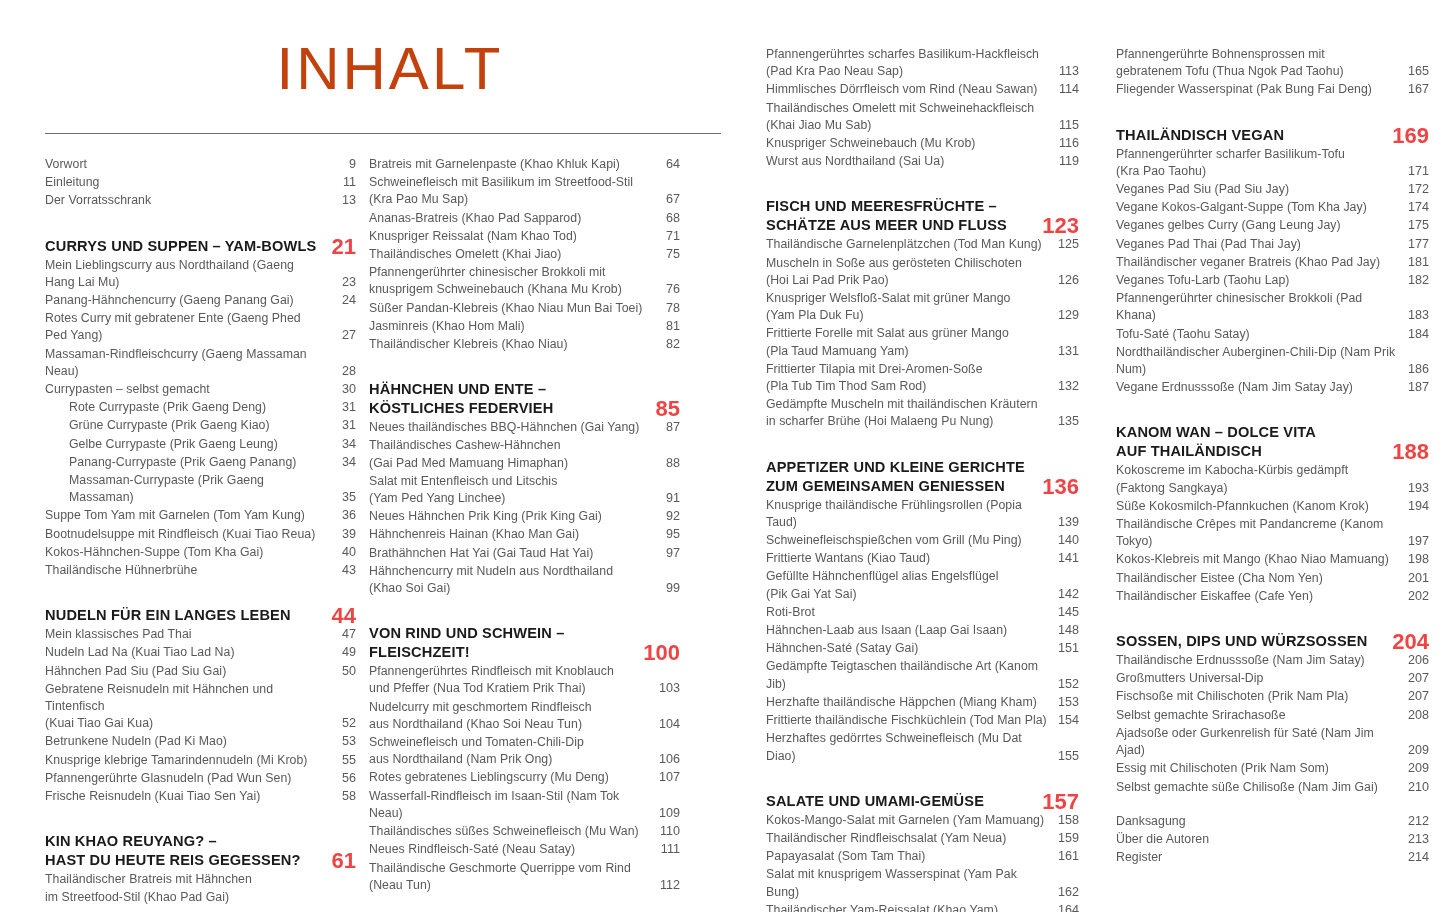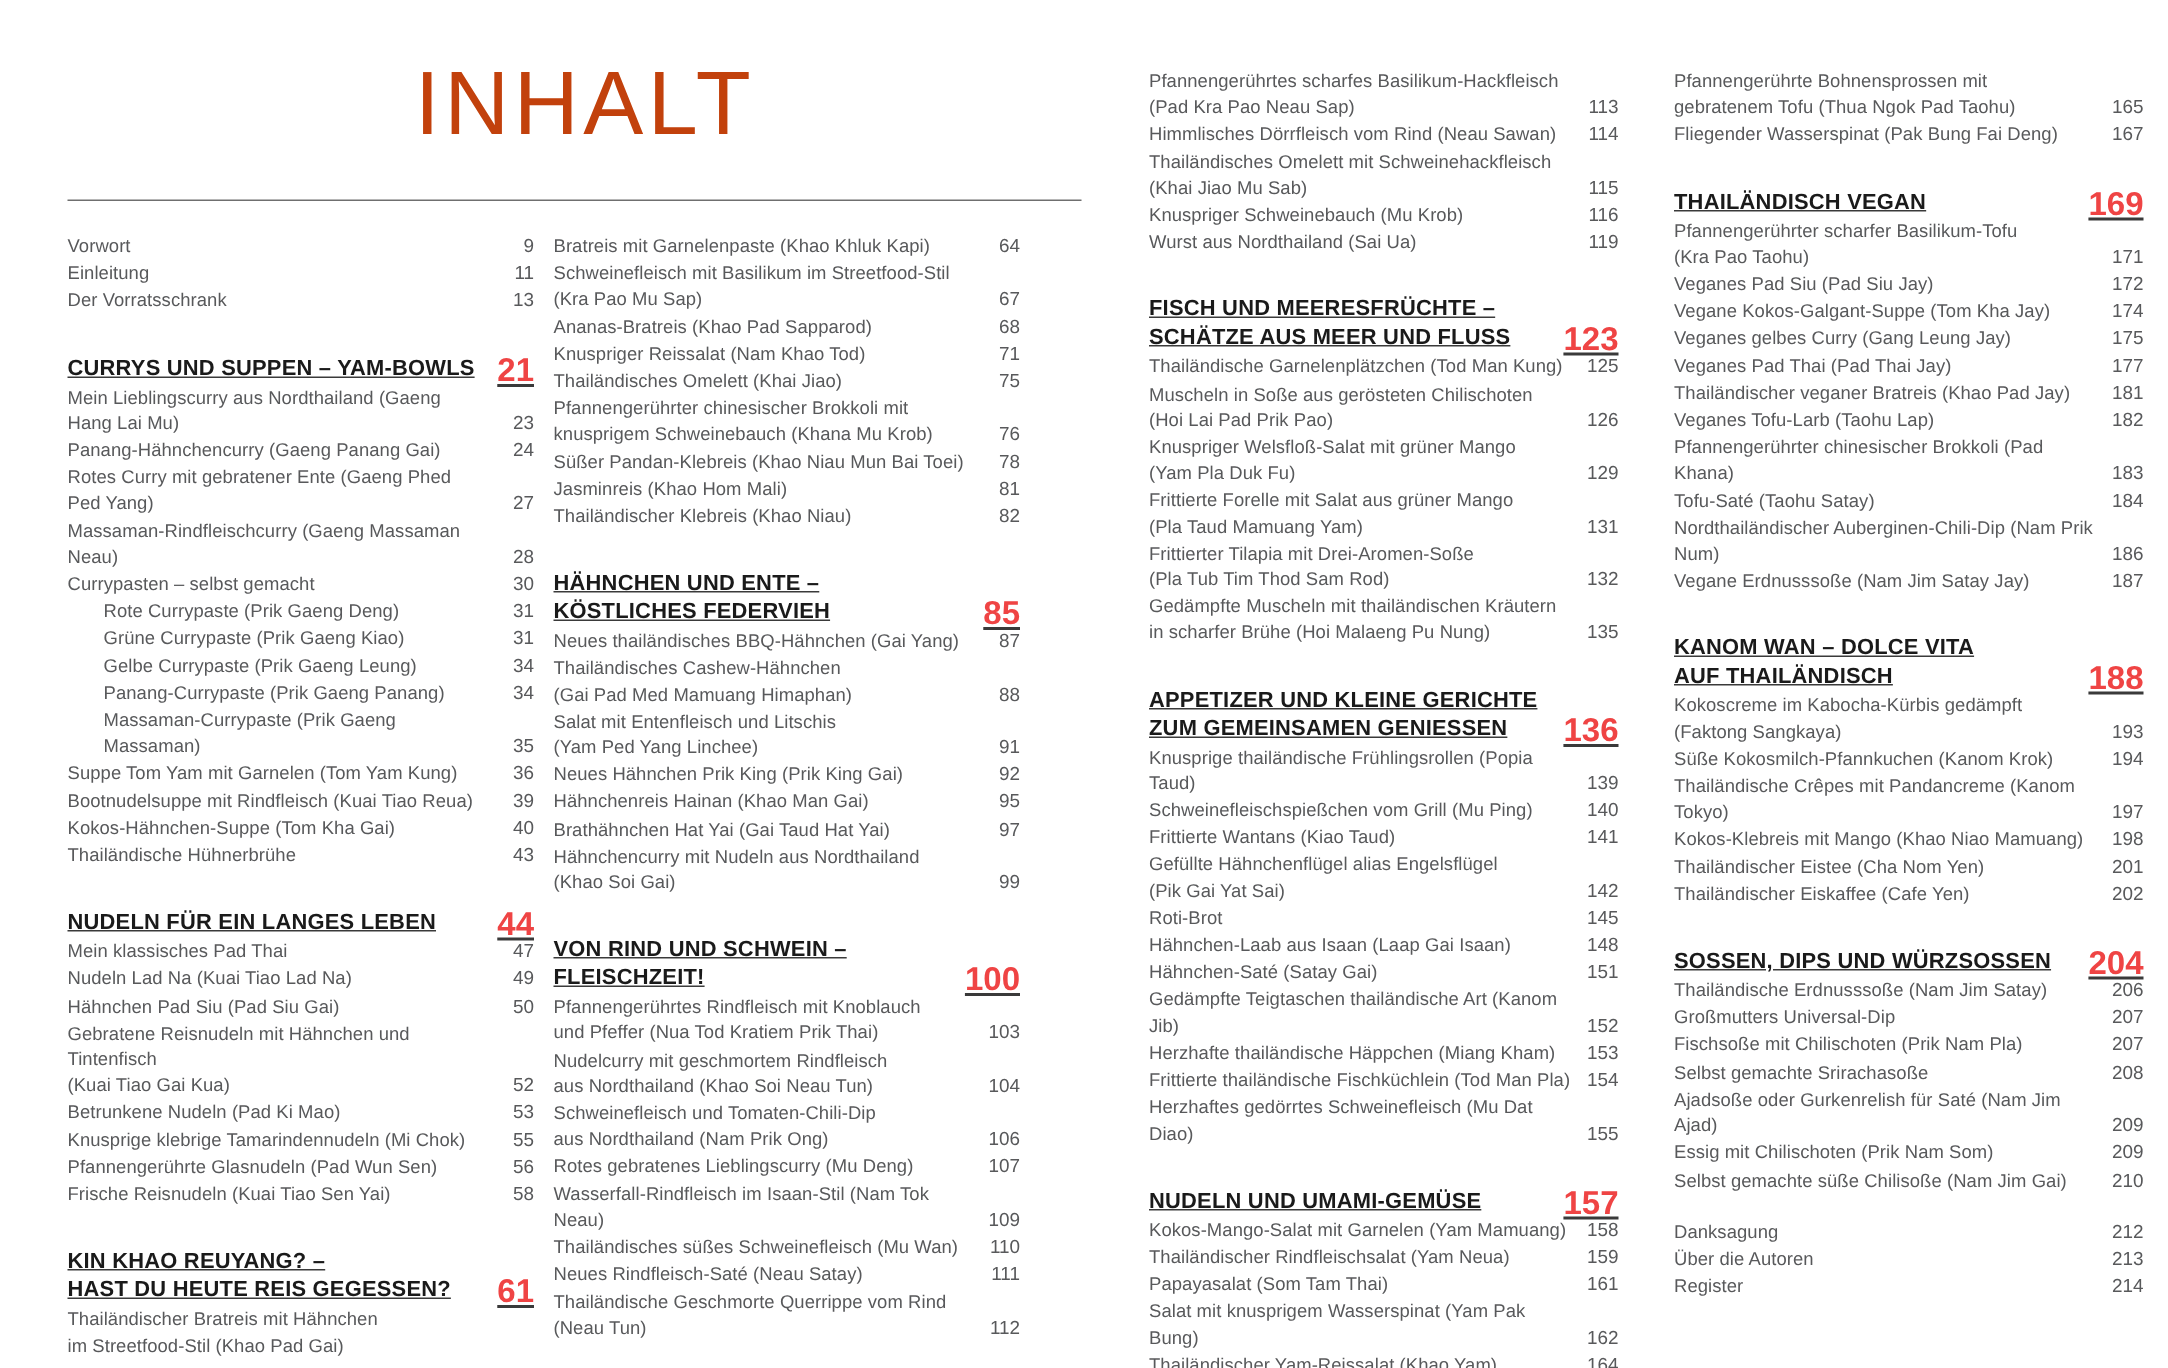--- a/index.html
+++ b/index.html
@@ -90,21 +90,20 @@
   }
   .entry.indent .label {
     padding-left: 24px;
   }
 
   
   .section {
     display: flex;
     justify-content: space-between;
     margin-bottom: 1px;
-    text-decoration: underline;
   }
   .section .label {
     font-size: 14.6px;
     line-height: 19px;
     font-weight: bold;
     color: #1a1a1a;
     letter-spacing: 0.15px;
     padding-right: 10px;
     white-space: pre-line;
   }
@@ -228,21 +227,21 @@
         <div class="entry">
           <div class="label">Gebratene Reisnudeln mit Hähnchen und Tintenfisch
 (Kuai Tiao Gai Kua)</div>
           <div class="page-no">52</div>
         </div>
         <div class="entry">
           <div class="label">Betrunkene Nudeln (Pad Ki Mao)</div>
           <div class="page-no">53</div>
         </div>
         <div class="entry">
-          <div class="label">Knusprige klebrige Tamarindennudeln (Mi Chok)</div>
+          <div class="label">Knusprige klebrige Tamarindennudeln (Mi Krob)</div>
           <div class="page-no">55</div>
         </div>
         <div class="entry">
           <div class="label">Pfannengerührte Glasnudeln (Pad Wun Sen)</div>
           <div class="page-no">56</div>
         </div>
         <div class="entry">
           <div class="label">Frische Reisnudeln (Kuai Tiao Sen Yai)</div>
           <div class="page-no">58</div>
         </div>
@@ -480,21 +479,21 @@
         <div class="entry">
           <div class="label">Frittierte thailändische Fischküchlein (Tod Man Pla)</div>
           <div class="page-no">154</div>
         </div>
         <div class="entry">
           <div class="label">Herzhaftes gedörrtes Schweinefleisch (Mu Dat Diao)</div>
           <div class="page-no">155</div>
         </div>
         <div class="gap-lg"></div>
         <div class="section">
-          <div class="label">NUDELN UND UMAMI-GEMÜSE</div>
+          <div class="label">SALATE UND UMAMI-GEMÜSE</div>
           <div class="page-no">157</div>
         </div>
         <div class="entry">
           <div class="label">Kokos-Mango-Salat mit Garnelen (Yam Mamuang)</div>
           <div class="page-no">158</div>
         </div>
         <div class="entry">
           <div class="label">Thailändischer Rindfleischsalat (Yam Neua)</div>
           <div class="page-no">159</div>
         </div>

